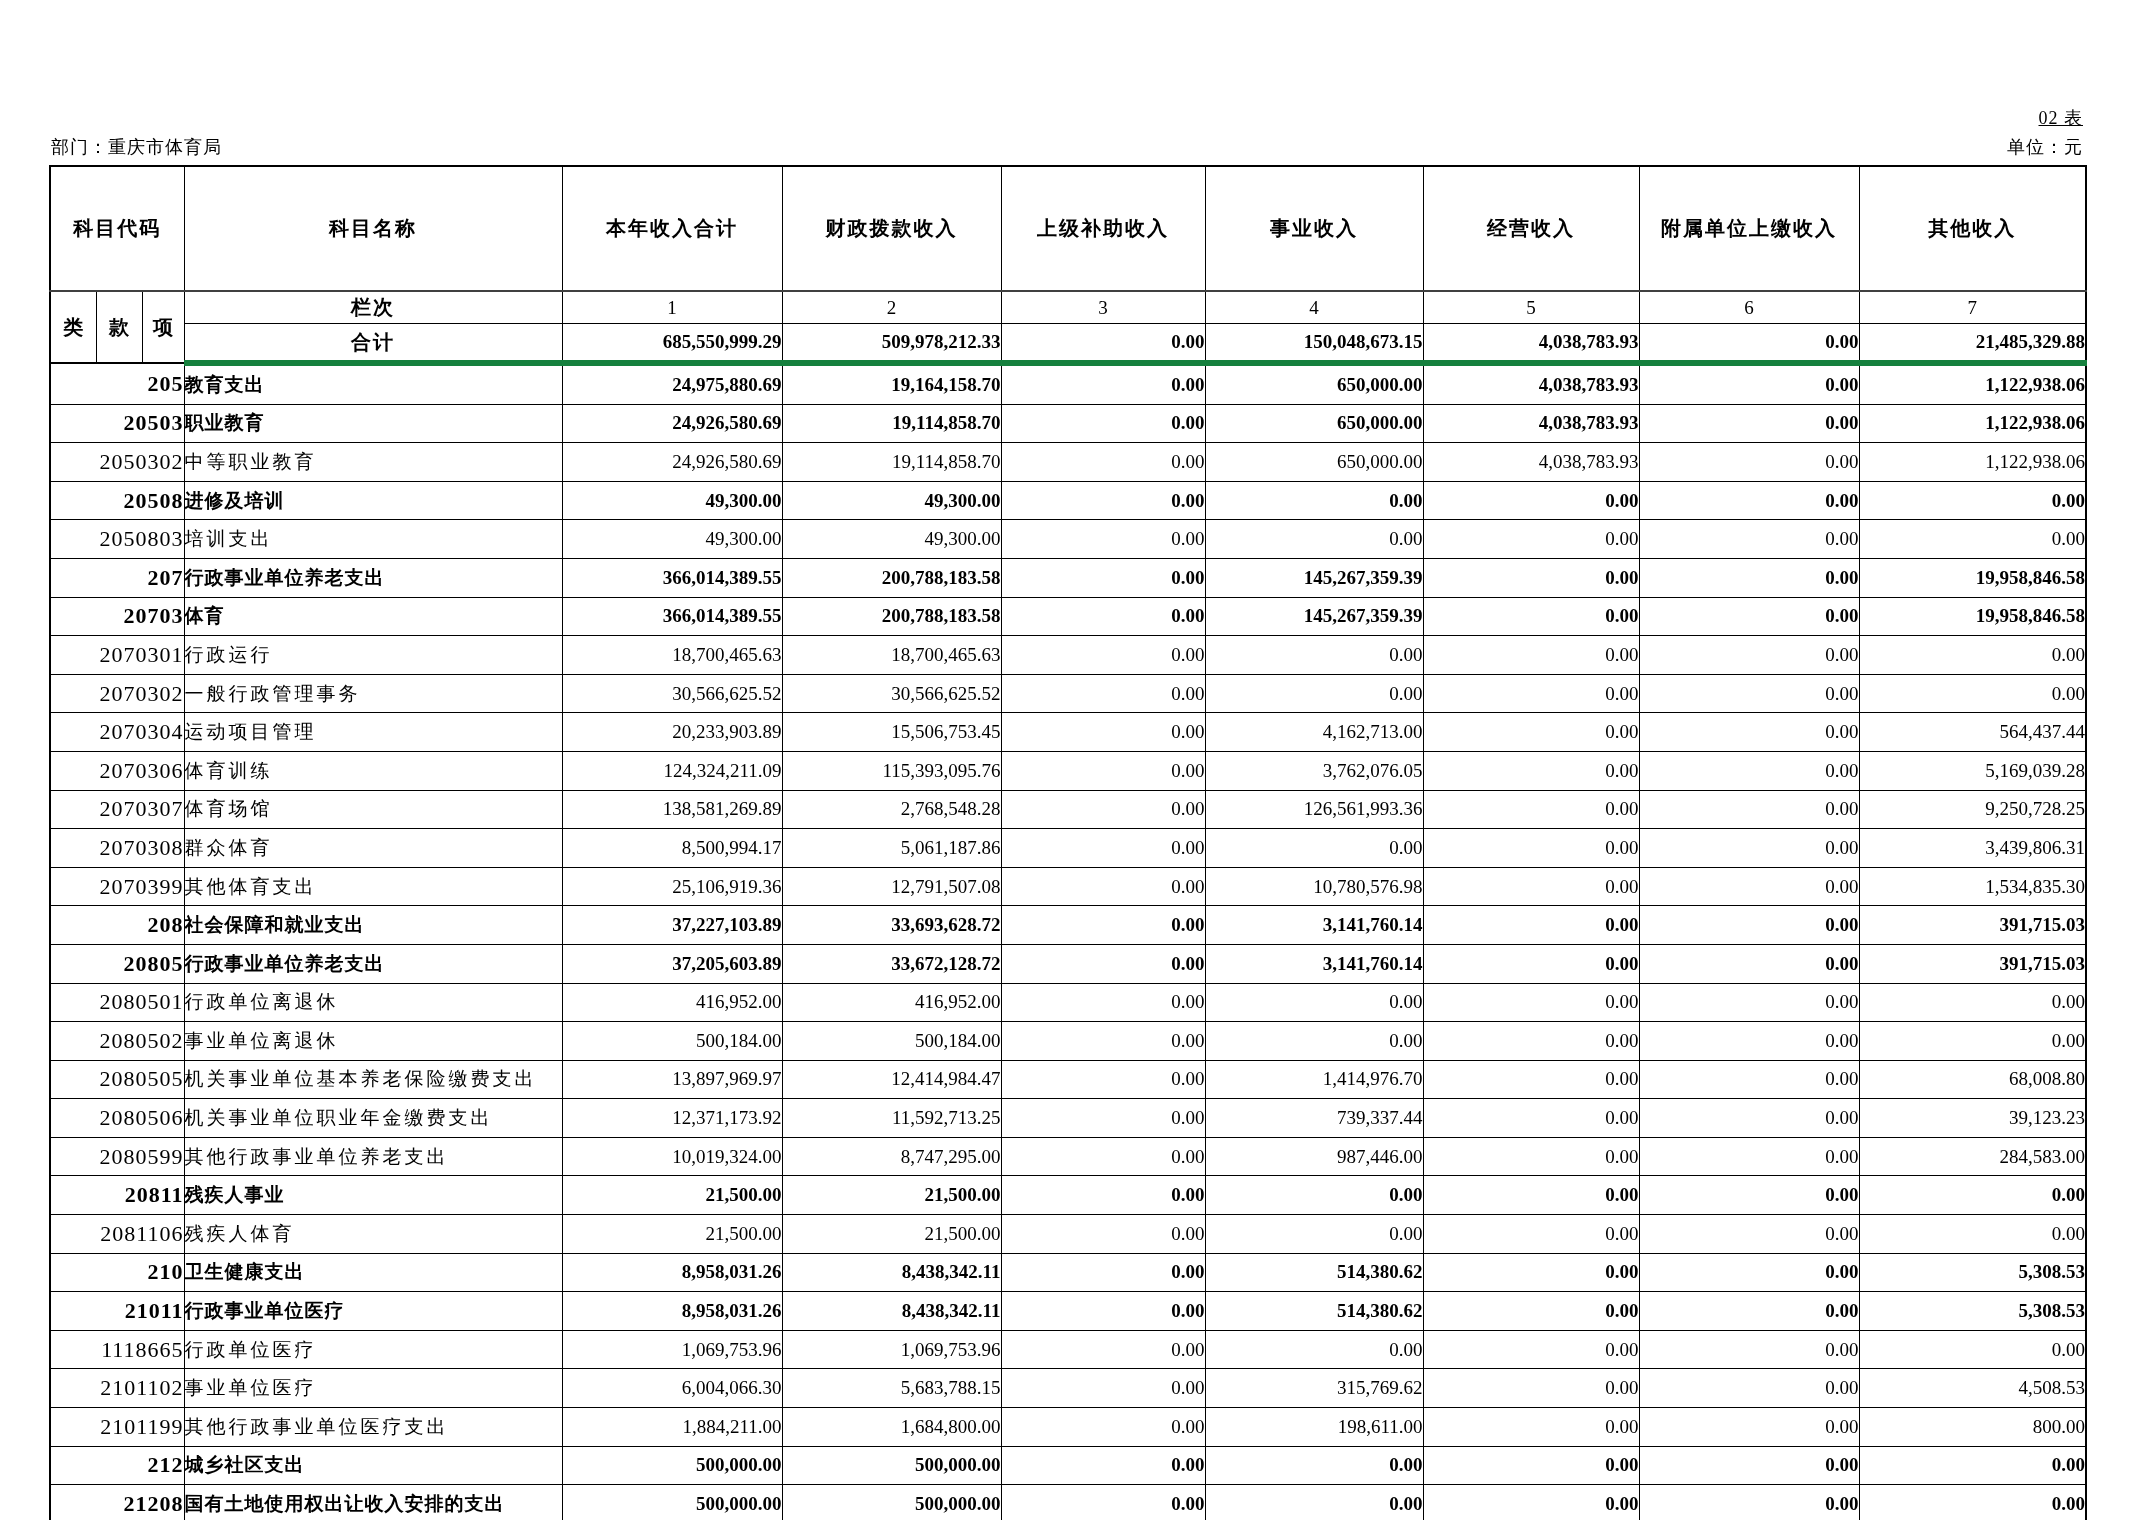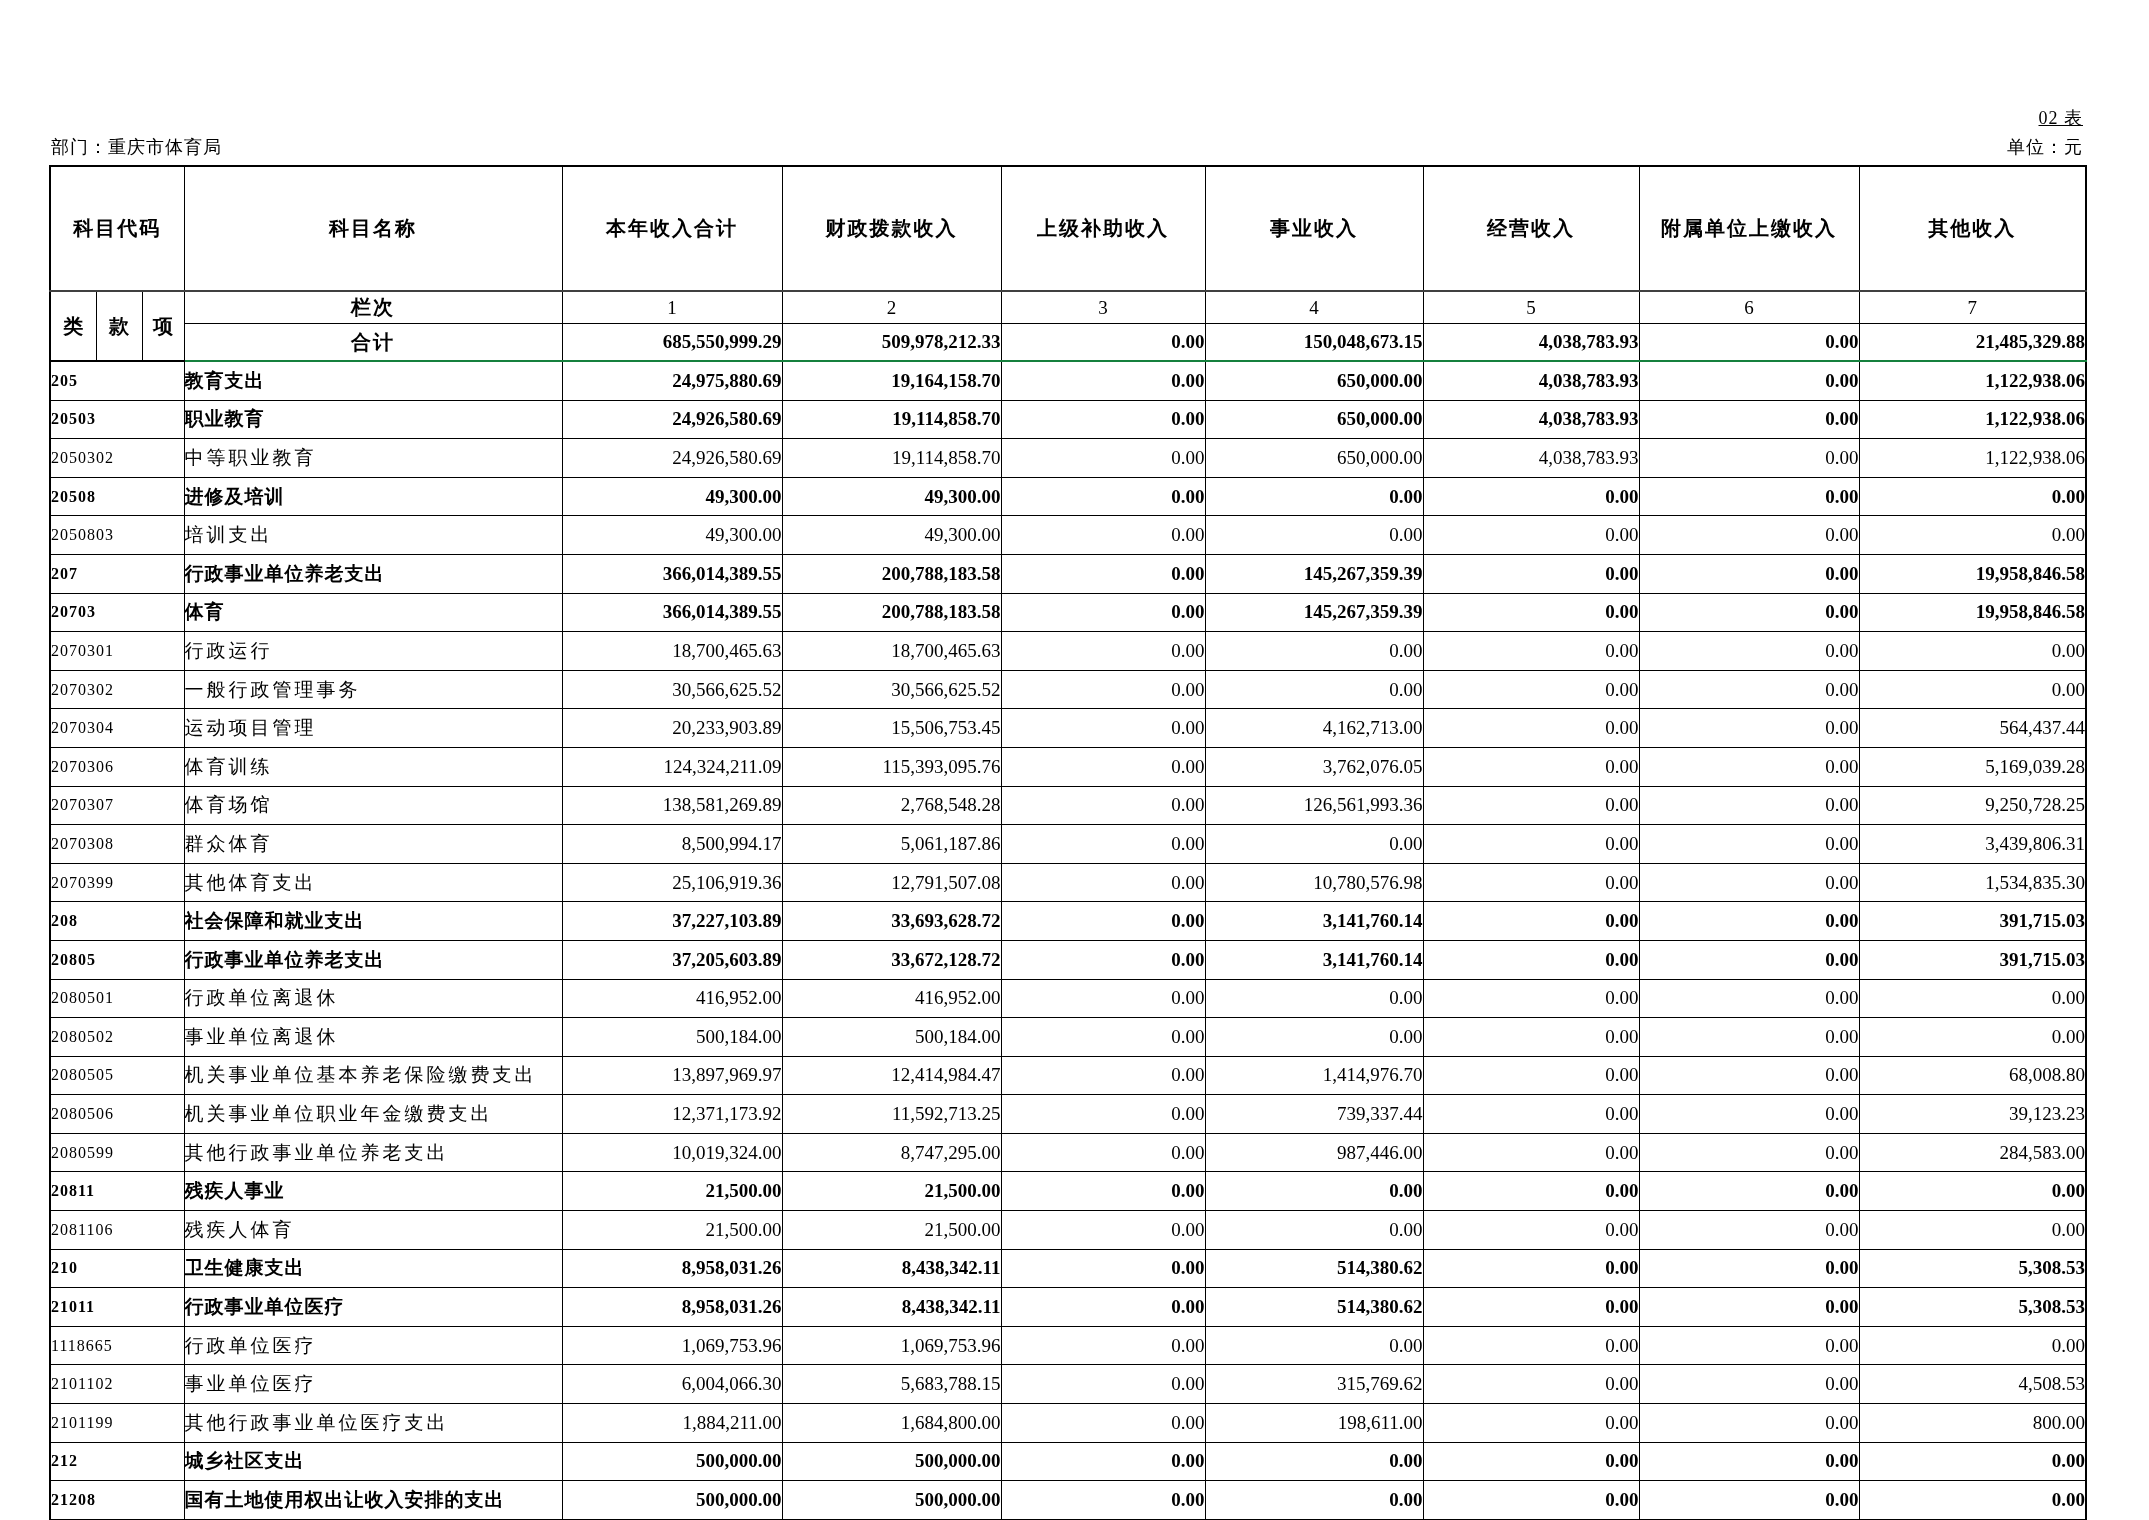--- a/index.html
+++ b/index.html
@@ -45,36 +45,36 @@
     white-space:nowrap;
   }
   tr.h1 td{
     height:123px;
     font-family:"Liberation Sans","DejaVu Sans",sans-serif;
     font-weight:bold;font-size:20px;letter-spacing:2px;
     text-align:center;
     border-bottom:2px solid #404040;
   }
   tr.h2 td{height:31px;}
-  tr.h3 td{height:36px;border-bottom:2px solid #15803d;}
+  tr.h3 td{height:36px;border-bottom:6px solid #15803d;}
   td.sub{
     font-family:"Liberation Sans","DejaVu Sans",sans-serif;
     font-weight:bold;font-size:20px;text-align:center;
     border-bottom:2px solid #000 !important;
   }
   td.hlabel{
     font-family:"Liberation Sans","DejaVu Sans",sans-serif;
     font-weight:bold;font-size:20px;letter-spacing:2px;text-align:center;
   }
   td.colnum{
     font-size:19px;text-align:center;
   }
   tr.data-row td{height:37.6px;}
   td.code{
-    font-size:16px;text-align:left;padding-left:14px;letter-spacing:1px;
+    font-size:22px;text-align:right;padding-left:14px;letter-spacing:1px;
   }
   td.name{
     font-size:19px;text-align:left;padding-left:10px;letter-spacing:3px;
   }
   td.val{
     font-size:19px;text-align:right;padding-right:10px;
   }
   tr.bold td, td.bold{font-weight:bold;}
   tr.bold td.name{letter-spacing:1px;}
 </style>

